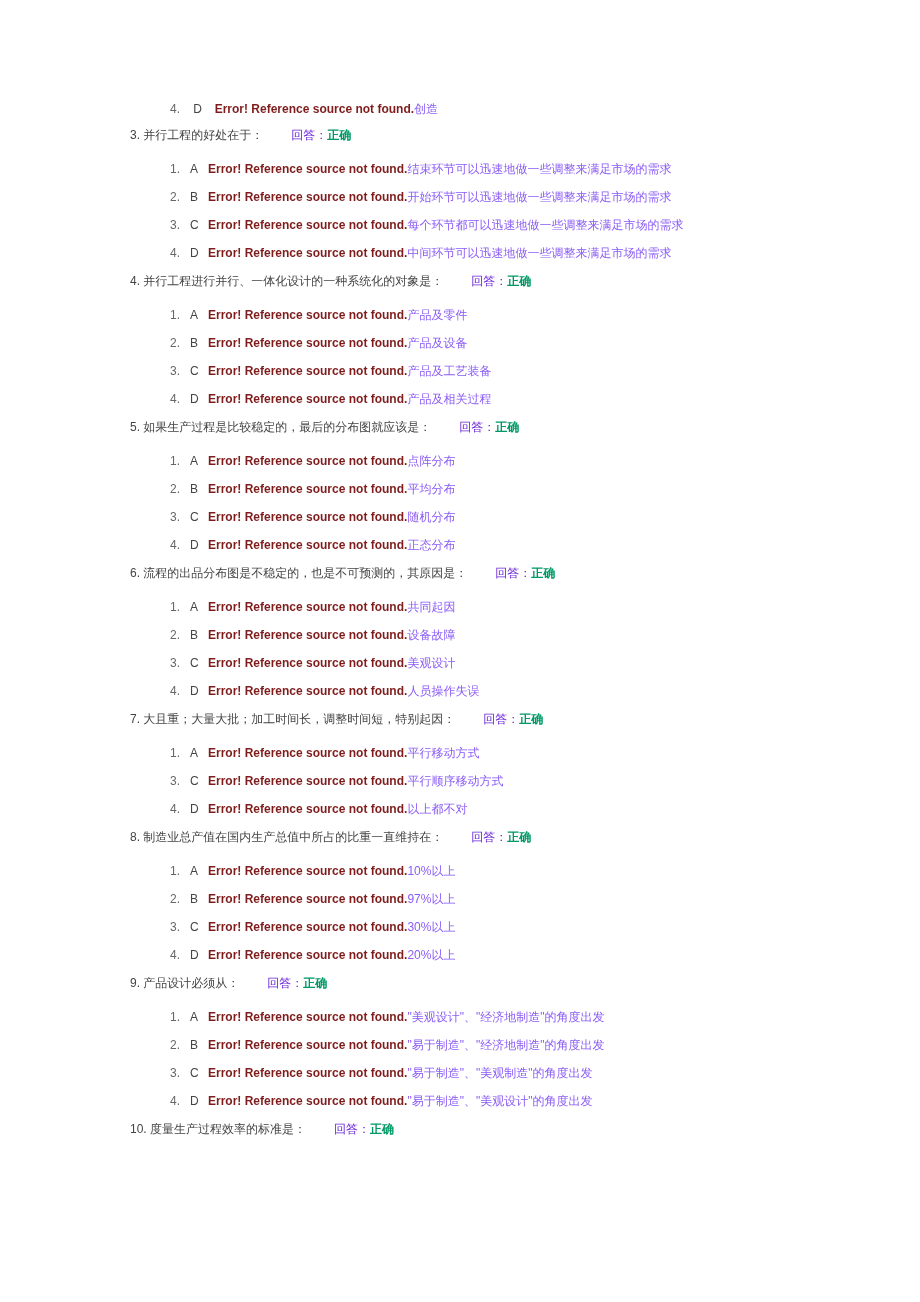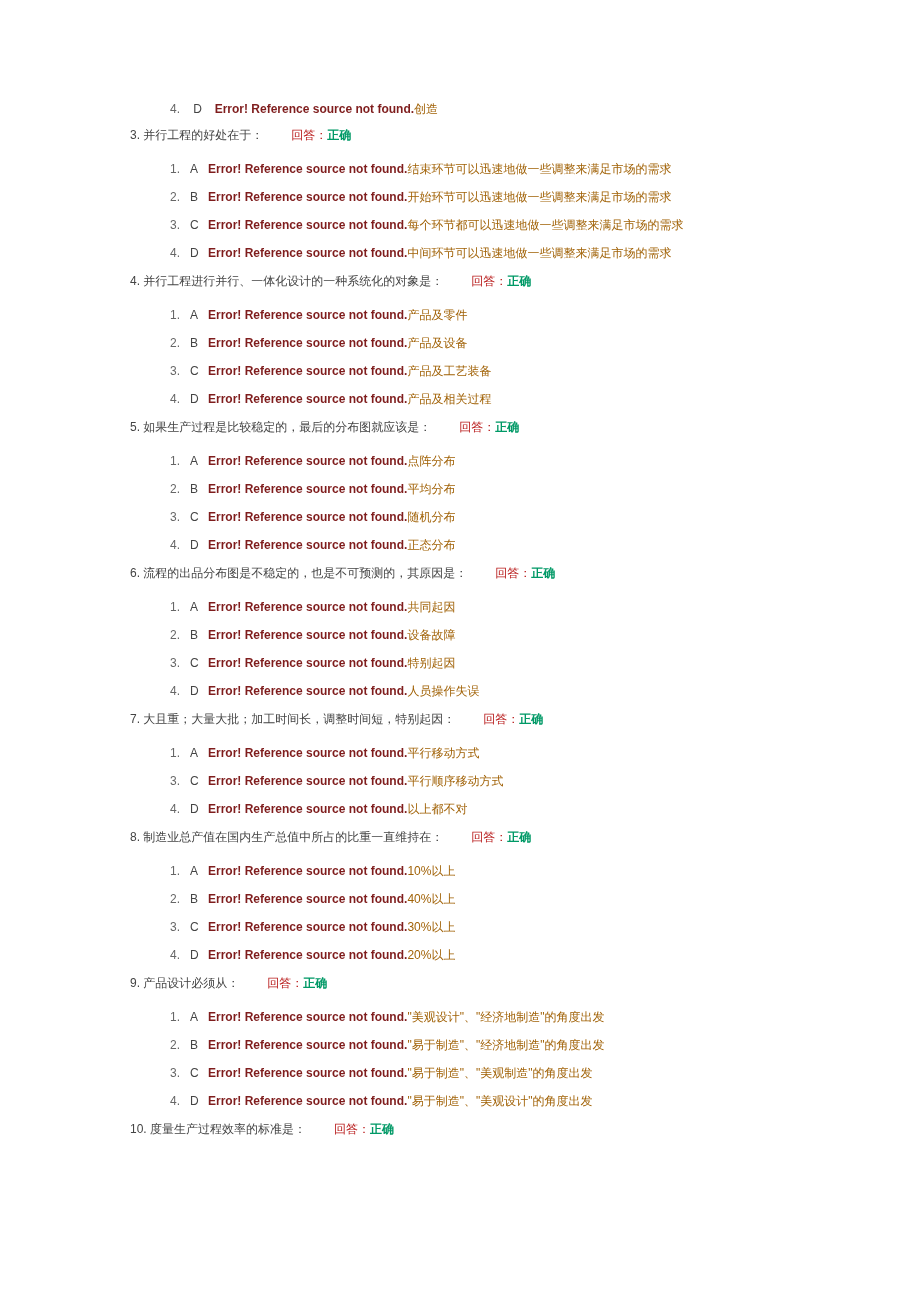--- a/index.html
+++ b/index.html
@@ -18,21 +18,21 @@
       margin-bottom: 8px;
     }
     .question {
       margin-bottom: 8px;
       margin-top: 8px;
     }
     .q-text {
       color: #444;
     }
     .answer-label {
-      color: #b91c1c;
+      color: #6d28d9;
       margin-left: 28px;
     }
     .answer-value {
       color: #009966;
       font-weight: bold;
     }
     .options {
       margin-top: 16px;
       margin-bottom: 8px;
     }
@@ -48,21 +48,21 @@
     .opt-letter {
       display: inline-block;
       width: 18px;
       color: #444;
     }
     .error-text {
       font-weight: bold;
       color: #7f1d1d;
     }
     .opt-content {
-      color: #a16207;
+      color: #8b5cf6;
     }
   </style>
 </head>
 <body>
 
 <div class="orphan-option">
   <span class="opt-num">4.</span>
   <span class="opt-letter">D</span>
   <span class="error-text">Error! Reference source not found.</span><span class="opt-content">创造</span>
 </div>
@@ -93,37 +93,37 @@
         <div class="option"><span class="opt-num">2.</span><span class="opt-letter">B</span><span class="error-text">Error! Reference source not found.</span><span class="opt-content">平均分布</span></div>
         <div class="option"><span class="opt-num">3.</span><span class="opt-letter">C</span><span class="error-text">Error! Reference source not found.</span><span class="opt-content">随机分布</span></div>
         <div class="option"><span class="opt-num">4.</span><span class="opt-letter">D</span><span class="error-text">Error! Reference source not found.</span><span class="opt-content">正态分布</span></div>
       </div>
     </div>
     <div class="question">
       <div><span class="q-text">6.</span> <span class="q-text">流程的出品分布图是不稳定的，也是不可预测的，其原因是：</span><span class="answer-label">回答：</span><span class="answer-value">正确</span></div>
       <div class="options">
         <div class="option"><span class="opt-num">1.</span><span class="opt-letter">A</span><span class="error-text">Error! Reference source not found.</span><span class="opt-content">共同起因</span></div>
         <div class="option"><span class="opt-num">2.</span><span class="opt-letter">B</span><span class="error-text">Error! Reference source not found.</span><span class="opt-content">设备故障</span></div>
-        <div class="option"><span class="opt-num">3.</span><span class="opt-letter">C</span><span class="error-text">Error! Reference source not found.</span><span class="opt-content">特别起因</span></div>
+        <div class="option"><span class="opt-num">3.</span><span class="opt-letter">C</span><span class="error-text">Error! Reference source not found.</span><span class="opt-content">美观设计</span></div>
         <div class="option"><span class="opt-num">4.</span><span class="opt-letter">D</span><span class="error-text">Error! Reference source not found.</span><span class="opt-content">人员操作失误</span></div>
       </div>
     </div>
     <div class="question">
       <div><span class="q-text">7.</span> <span class="q-text">大且重；大量大批；加工时间长，调整时间短，特别起因：</span><span class="answer-label">回答：</span><span class="answer-value">正确</span></div>
       <div class="options">
         <div class="option"><span class="opt-num">1.</span><span class="opt-letter">A</span><span class="error-text">Error! Reference source not found.</span><span class="opt-content">平行移动方式</span></div>
         <div class="option"><span class="opt-num">3.</span><span class="opt-letter">C</span><span class="error-text">Error! Reference source not found.</span><span class="opt-content">平行顺序移动方式</span></div>
         <div class="option"><span class="opt-num">4.</span><span class="opt-letter">D</span><span class="error-text">Error! Reference source not found.</span><span class="opt-content">以上都不对</span></div>
       </div>
     </div>
     <div class="question">
       <div><span class="q-text">8.</span> <span class="q-text">制造业总产值在国内生产总值中所占的比重一直维持在：</span><span class="answer-label">回答：</span><span class="answer-value">正确</span></div>
       <div class="options">
         <div class="option"><span class="opt-num">1.</span><span class="opt-letter">A</span><span class="error-text">Error! Reference source not found.</span><span class="opt-content">10%以上</span></div>
-        <div class="option"><span class="opt-num">2.</span><span class="opt-letter">B</span><span class="error-text">Error! Reference source not found.</span><span class="opt-content">40%以上</span></div>
+        <div class="option"><span class="opt-num">2.</span><span class="opt-letter">B</span><span class="error-text">Error! Reference source not found.</span><span class="opt-content">97%以上</span></div>
         <div class="option"><span class="opt-num">3.</span><span class="opt-letter">C</span><span class="error-text">Error! Reference source not found.</span><span class="opt-content">30%以上</span></div>
         <div class="option"><span class="opt-num">4.</span><span class="opt-letter">D</span><span class="error-text">Error! Reference source not found.</span><span class="opt-content">20%以上</span></div>
       </div>
     </div>
     <div class="question">
       <div><span class="q-text">9.</span> <span class="q-text">产品设计必须从：</span><span class="answer-label">回答：</span><span class="answer-value">正确</span></div>
       <div class="options">
         <div class="option"><span class="opt-num">1.</span><span class="opt-letter">A</span><span class="error-text">Error! Reference source not found.</span><span class="opt-content">"美观设计"、"经济地制造"的角度出发</span></div>
         <div class="option"><span class="opt-num">2.</span><span class="opt-letter">B</span><span class="error-text">Error! Reference source not found.</span><span class="opt-content">"易于制造"、"经济地制造"的角度出发</span></div>
         <div class="option"><span class="opt-num">3.</span><span class="opt-letter">C</span><span class="error-text">Error! Reference source not found.</span><span class="opt-content">"易于制造"、"美观制造"的角度出发</span></div>

